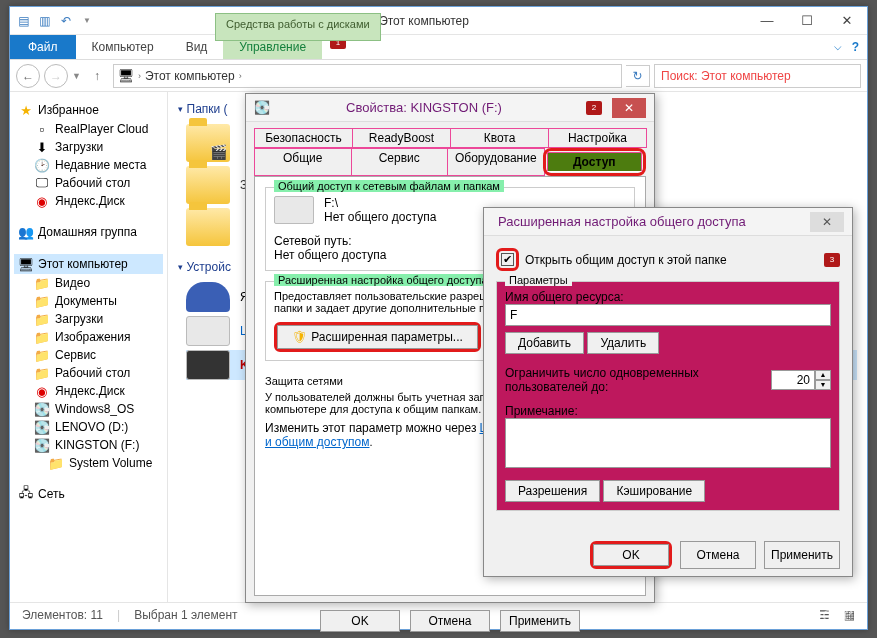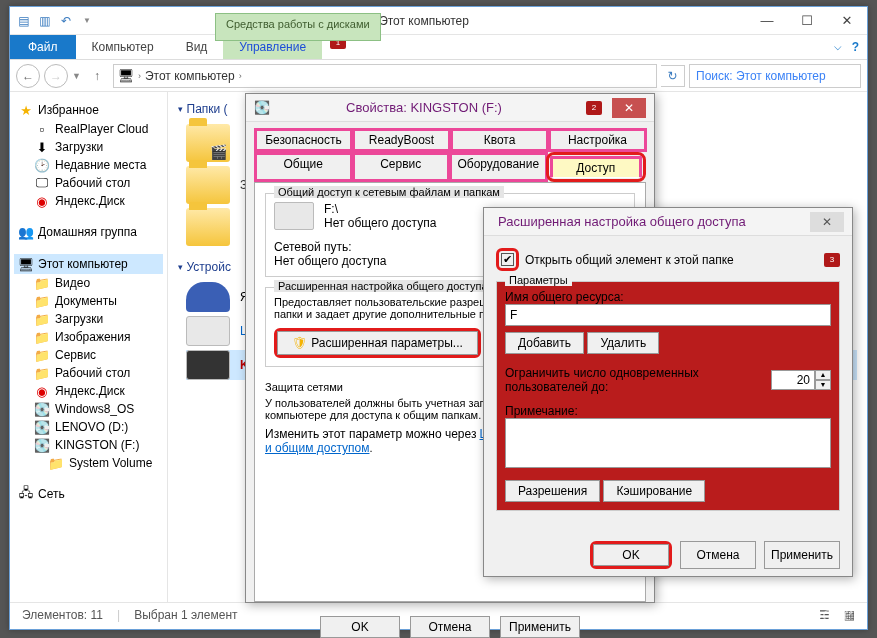--- a/index.html
+++ b/index.html
@@ -14,31 +14,31 @@
 .qat { display: flex; align-items: center; gap: 5px; padding: 0 6px; }
 .qat-icon { width: 16px; height: 16px; display: inline-flex; align-items: center; justify-content: center; color: #3a7bbf; font-size: 12px; }
 .title-center { flex: 1; text-align: center; color: #333; }
 .winbtns { display: flex; }
 .winbtn { width: 40px; height: 24px; display: flex; align-items: center; justify-content: center; color: #444; font-size: 13px; }
 
 .context-tab { position: absolute; top: 6px; left: 205px; height: 28px; background: #c8e5bd; border: 1px solid #8cc084; padding: 4px 10px; color: #405e30; font-size: 11px; }
 .ribbon { height: 25px; background: #fff; display: flex; align-items: stretch; border-bottom: 1px solid #ddd; }
 .ribbon-file { background: #1979ca; color: #fff; padding: 4px 18px; display: flex; align-items: center; }
 .ribbon-tab { padding: 4px 16px; color: #444; display: flex; align-items: center; }
-.ribbon-tab.manage { background: #c8e5bd; color: #1d4ed8; }
+.ribbon-tab.manage { background: #c8e5bd; color: #15803d; }
 .marker-box { width: 16px; height: 14px; background: #b01919; color: #fff; font-size: 8px; display: flex; align-items: center; justify-content: center; border-radius: 2px; margin-left: 8px; }
 .ribbon-right { margin-left: auto; display: flex; align-items: center; gap: 10px; padding-right: 8px; color: #1979ca; }
 
 .navbar { height: 32px; background: #fff; border-bottom: 1px solid #e5e5e5; display: flex; align-items: center; padding: 0 6px; gap: 4px; }
 .navbtn { width: 24px; height: 24px; border-radius: 12px; border: 1px solid #bbb; display: flex; align-items: center; justify-content: center; color: #666; font-size: 12px; }
 .addressbar { flex: 1; height: 24px; border: 1px solid #ccc; display: flex; align-items: center; padding: 0 4px; gap: 4px; }
 .addr-seg { color: #333; }
 .addr-arrow { color: #666; font-size: 9px; }
 .refresh { width: 24px; height: 22px; border: 1px solid #ccc; border-left: none; display: flex; align-items: center; justify-content: center; color: #3a7bbf; }
-.searchbox { width: 172px; height: 24px; border: 1px solid #ccc; color: #3b82f6; padding: 0 6px; display: flex; align-items: center; }
+.searchbox { width: 207px; height: 24px; border: 1px solid #ccc; color: #ef4444; padding: 0 6px; display: flex; align-items: center; }
 
 .body { display: flex; height: 510px; }
 .navpane { width: 158px; border-right: 1px solid #e5e5e5; padding: 8px 4px; overflow: hidden; }
 .navgroup { margin-bottom: 12px; }
 .navhead { display: flex; align-items: center; gap: 4px; padding: 2px 4px; font-size: 12px; }
 .navitem { display: flex; align-items: center; gap: 5px; padding: 1px 4px 1px 20px; white-space: nowrap; overflow: hidden; }
 .navitem.sub { padding-left: 34px; }
 .ico { width: 16px; height: 16px; display: inline-flex; align-items: center; justify-content: center; font-size: 13px; }
 
 .content { flex: 1; padding: 10px; }
@@ -53,26 +53,26 @@
 
 .props {
   position: absolute; top: 93px; left: 245px; width: 410px; height: 510px;
   background: #f0f0f0; border: 1px solid #888; box-shadow: 2px 2px 10px rgba(0,0,0,0.3);
 }
 .dlg-title { height: 28px; display: flex; align-items: center; padding: 0 8px; background: #f4f4f4; border-bottom: 1px solid #ddd; }
 .dlg-title-text { flex: 1; text-align: center; color: #701a75; font-size: 13px; }
 .dlg-close { width: 34px; height: 20px; background: #c75050; color: #fff; display: flex; align-items: center; justify-content: center; font-size: 12px; }
 .tabstrip { padding: 6px 8px 0; }
 .tabrow { display: flex; }
-.tab { border: 3px solid #ec4899; padding: 2px 0; font-size: 12px; text-align: center; background: #f0f0f0; margin-right: -1px; flex: 1; }
-.tab.active { background: #fef9c3; border-bottom: 1px solid #fff; position: relative; z-index: 2; }
+.tab { border: 1px solid #ec4899; padding: 2px 0; font-size: 12px; text-align: center; background: #f0f0f0; margin-right: -1px; flex: 1; }
+.tab.active { background: #4d7c0f; border-bottom: 1px solid #fff; position: relative; z-index: 2; font-weight: bold; }
 .red-ring { border: 3px solid #e21b1b; border-radius: 8px; padding: 1px; }
 .tabpanel { border: 1px solid #aaa; margin: 0 8px 8px; background: #fff; padding: 10px; height: 420px; }
 .groupbox { border: 1px solid #ccc; padding: 8px; margin-bottom: 10px; position: relative; }
-.groupbox-title { position: absolute; top: -8px; left: 8px; background: #e5e5e5; padding: 0 4px; font-size: 11px; }
+.groupbox-title { position: absolute; top: -8px; left: 8px; background: #86efac; padding: 0 4px; font-size: 11px; }
 .share-row { display: flex; gap: 10px; align-items: flex-start; }
 .drive-mini { width: 40px; height: 28px; background: #e8e8e8; border: 1px solid #bbb; border-radius: 2px; }
 .btn { background: #f0f0f0; border: 1px solid #999; padding: 3px 12px; font-size: 12px; display: inline-flex; align-items: center; gap: 4px; }
 .link { color: #0066cc; text-decoration: underline; cursor: pointer; }
 .dlg-footer { display: flex; justify-content: center; gap: 10px; padding: 6px; }
 
 
 .adv {
   position: absolute; top: 207px; left: 483px; width: 370px; height: 370px;
   background: #f0f0f0; border: 1px solid #888; box-shadow: 2px 2px 10px rgba(0,0,0,0.3);
@@ -345,25 +345,25 @@
 <div class="adv">
   <div class="dlg-title">
     <span class="dlg-title-text" style="text-align:left;padding-left:6px">Расширенная настройка общего доступа</span>
     <div class="dlg-close" style="background:#ddd;color:#555">✕</div>
   </div>
   <div class="adv-body">
     <div class="check-row">
       <span class="red-box" style="padding:2px">
         <span class="checkbox">✔</span>
       </span>
-      <span>Открыть общий элемент к этой папке</span>
+      <span>Открыть общим доступ к этой папке</span>
       <div class="marker-box" style="margin-left:auto">3</div>
     </div>
 
-    <fieldset class="groupbox" style="margin-top:10px;background:#b91c1c">
+    <fieldset class="groupbox" style="margin-top:10px;background:#be185d">
       <legend class="groupbox-title" style="background:#f0f0f0">Параметры</legend>
       <div>Имя общего ресурса:</div>
       <input class="field" value="F" style="">
       <div style="margin-top:6px">
         <button class="btn">Добавить</button>
         <button class="btn">Удалить</button>
       </div>
       <div style="display:flex;align-items:center;margin-top:12px;gap:10px">
         <span style="flex:1;font-size:12px">Ограничить число одновременных пользователей до:</span>
         <div class="spin">

